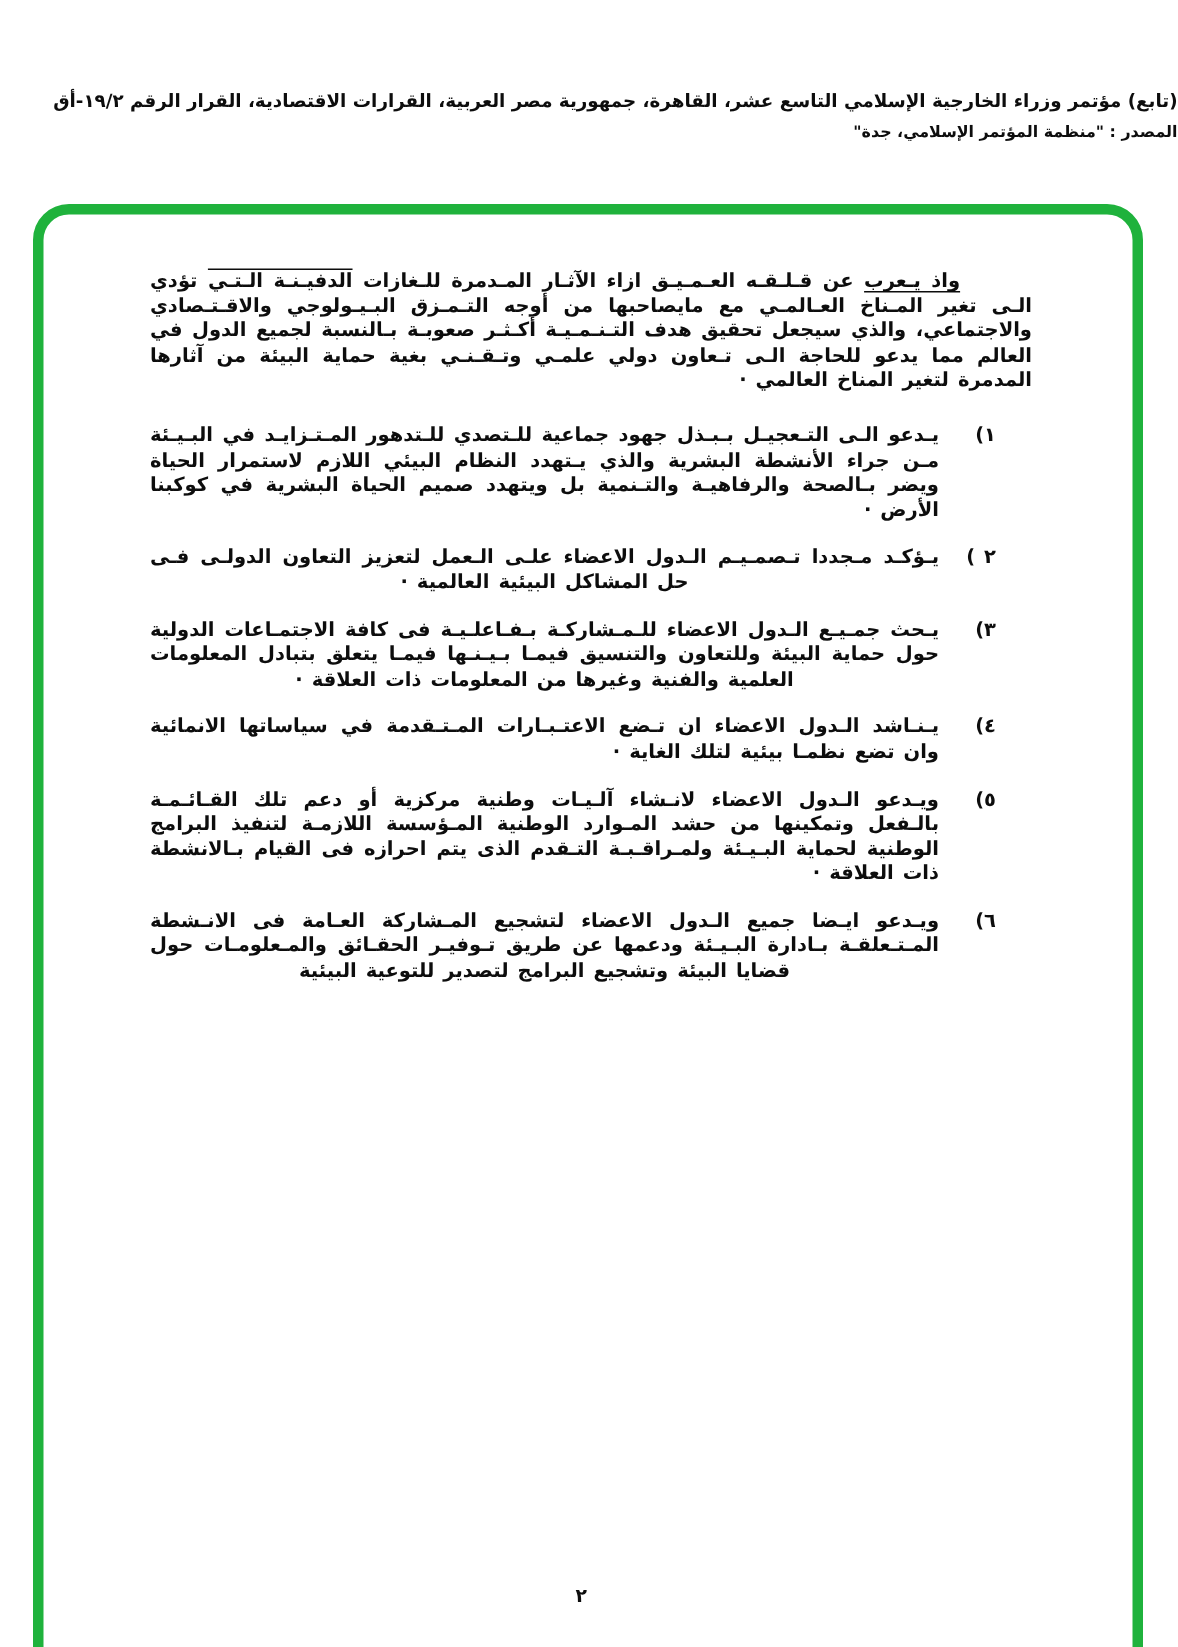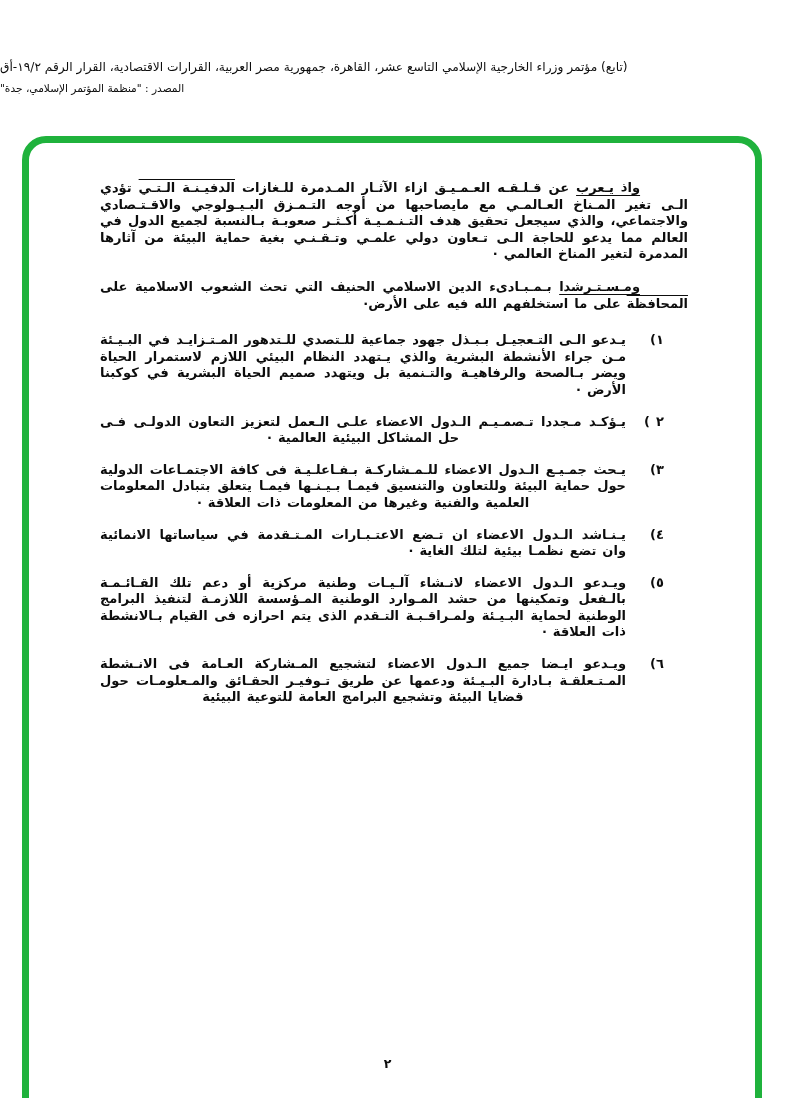--- a/index.html
+++ b/index.html
@@ -1,21 +1,21 @@
 <!DOCTYPE html>
 <html lang="ar"><head>
 <meta charset="utf-8">
 <style>
   html,body{margin:0;padding:0;}
   body{
     width:785px;height:1098px;background:#ffffff;position:relative;overflow:hidden;
     font-family:"DejaVu Sans",sans-serif;color:#0d0d0d;
     -webkit-font-smoothing:antialiased;
   }
-  .header{position:absolute;top:60px;left:0;right:0;text-align:left;direction:rtl;font-weight:normal;}
+  .header{position:absolute;top:60px;left:0;right:0;text-align:right;direction:rtl;font-weight:bold;}
   .h1{font-size:12.2px;white-space:nowrap;letter-spacing:0;}
   .h2{font-size:10.6px;margin-top:8px;}
   .frame{
     position:absolute;left:22px;top:136px;width:740px;height:1056px;
     box-sizing:border-box;border:7px solid #1fb23c;border-radius:24px;background:#fff;
   }
   .content{
     margin:37px 67px 0 71px;direction:rtl;text-align:justify;
     font-size:13px;line-height:16.6px;font-weight:bold;word-spacing:1.5px;
   }
@@ -44,24 +44,20 @@
 <div class="frame" style="border-color: rgb(31, 178, 60);">
   <div class="content">
 
     <p class="para"><span class="u">واذ يـعرب</span>
       <span>عن قـلـقـه العـمـيـق ازاء الآثـار المـدمرة للـغازات</span>
       <span class="o">الدفيـنـة الـتـي</span>
       <span>تؤدي الـى تغير المـناخ العـالمـي مع مايصاحبها من أوجه التـمـزق البـيـولوجي والاقـتـصادي والاجتماعي، والذي سيجعل تحقيق هدف التـنـمـيـة أكـثـر صعوبـة بـالنسبة لجميع الدول في العالم مما يدعو للحاجة الـى تـعاون دولي علمـي وتـقـنـي بغية حماية البيئة من آثارها المدمرة لتغير المناخ العالمي ·</span></p>
 
 
 
-    <p class="para"><span class="u">ومـسـتـرشدا</span>
-      <span>بـمـبـادىء الدين الاسلامي الحنيف التي تحث الشعوب الاسلامية على</span>
-      <span class="o">المحافظة</span>
-      <span>على ما استخلفهم الله فيه على الأرض·</span></p>
 
 
     <div class="items">
 
       <div class="item">
         <div class="num">١)</div>
         <div class="itext">يـدعو الـى التـعجيـل بـبـذل جهود جماعية للـتصدي للـتدهور المـتـزايـد في البـيـئة مـن جراء الأنشطة البشرية والذي يـتهدد النظام البيئي اللازم لاستمرار الحياة ويضر بـالصحة والرفاهيـة والتـنمية بل ويتهدد صميم الحياة البشرية في كوكبنا الأرض ·</div>
       </div>
 
       <div class="item">
@@ -79,20 +75,20 @@
         <div class="itext">يـنـاشد الـدول الاعضاء ان تـضع الاعتـبـارات المـتـقدمة في سياساتها الانمائية وان تضع نظمـا بيئية لتلك الغاية ·</div>
       </div>
 
       <div class="item">
         <div class="num">٥)</div>
         <div class="itext">ويـدعو الـدول الاعضاء لانـشاء آلـيـات وطنية مركزية أو دعم تلك القـائـمـة بالـفعل وتمكينها من حشد المـوارد الوطنية المـؤسسة اللازمـة لتنفيذ البرامج الوطنية لحماية البـيـئة ولمـراقـبـة التـقدم الذى يتم احرازه فى القيام بـالانشطة ذات العلاقة ·</div>
       </div>
 
       <div class="item">
         <div class="num">٦)</div>
-        <div class="itext tlc">ويـدعو ايـضا جميع الـدول الاعضاء لتشجيع المـشاركة العـامة فى الانـشطة المـتـعلقـة بـادارة البـيـئة ودعمها عن طريق تـوفيـر الحقـائق والمـعلومـات حول قضايا البيئة وتشجيع البرامج العامة للتوعية البيئية</div>
+        <div class="itext tlc">ويـدعو ايـضا جميع الـدول الاعضاء لتشجيع المـشاركة العـامة فى الانـشطة المـتـعلقـة بـادارة البـيـئة ودعمها عن طريق تـوفيـر الحقـائق والمـعلومـات حول قضايا البيئة وتشجيع البرامج لتصدير للتوعية البيئية</div>
       </div>
 
     </div>
   </div>
 </div>
 
 <div class="pagenum">٢</div>
 
 </body></html>

